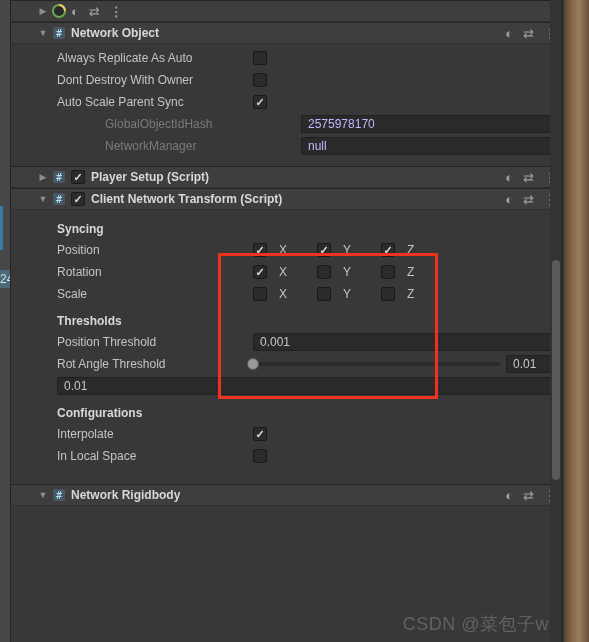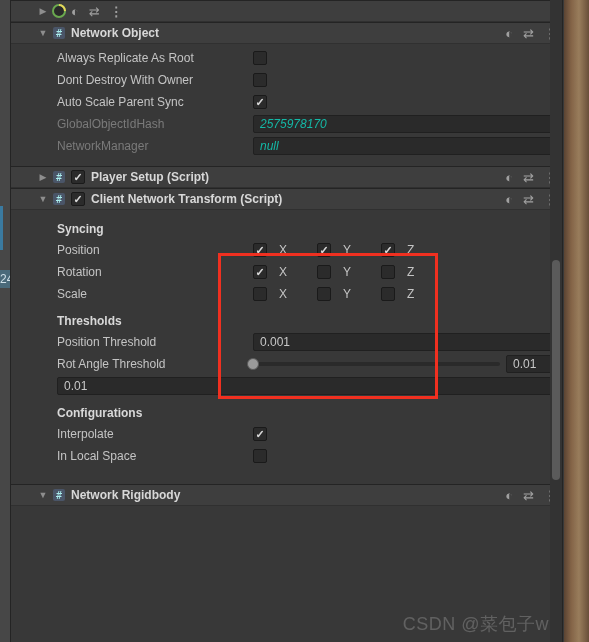--- a/index.html
+++ b/index.html
@@ -59,28 +59,28 @@
     content:"✓"; color:#d8d8d8; font-size:11px; line-height:1; font-weight:bold;
   }
   .comp-title { font-weight:600; color:#d8d8d8; flex:1; }
   .hdr-right { display:flex; gap:10px; align-items:center; color:#a0a0a0; }
   .hdr-btn { cursor:pointer; display:inline-flex; align-items:center; font-size:13px; }
   .comp-body { padding: 2px 8px 8px 46px; }
   .row {
     display:flex; align-items:center; height:20px; margin:2px 0;
   }
   .row-label { width:196px; color:#c4c4c4; }
-  .row-label.dim { color:#7a7a7a; }
+  .row-label.dim { color:#7a7a7a;margin-left:48px; }
   .row-field { flex:1; display:flex; align-items:center; gap:6px; }
   .textbox {
     flex:1; height:18px; background:#2a2a2a; border:1px solid #202020;
     border-radius:2px; color:#c8c8c8; padding:0 6px; font-size:12px;
     display:flex; align-items:center;
   }
-  .textbox.dim { color:#14b8a6;font-style:italic; }
+  .textbox.dim { color:#c4b5fd; }
   .section-h { font-weight:600; color:#d8d8d8; margin-top:8px; margin-bottom:2px; height:18px; display:flex; align-items:center;}
   .xyz-group { display:flex; align-items:center; gap:6px; }
   .xyz-lbl { width:14px; color:#c4c4c4; }
   .slider-wrap { display:flex; align-items:center; flex:1; gap:6px; }
   .slider-track {
     flex:1; height:4px; background:#2a2a2a; border-radius:2px; position:relative;
   }
   .slider-thumb {
     position:absolute; left:0%; top:50%; transform:translate(-50%,-50%);
     width:12px; height:12px; background:#9a9a9a; border-radius:50%;
@@ -147,21 +147,21 @@
     </span>
     <span class="comp-title">Network Object</span>
     <span class="hdr-right">
       <span class="hdr-btn">◐</span>
       <span class="hdr-btn">⇄</span>
       <span class="hdr-btn dots">⋮</span>
     </span>
   </div>
   <div class="comp-body">
     <div class="row">
-      <span class="row-label">Always Replicate As Root</span>
+      <span class="row-label">Always Replicate As Auto</span>
       <span class="row-field">
           <span class="checkbox"></span>
         </span>
     </div>
     <div class="row">
       <span class="row-label">Dont Destroy With Owner</span>
       <span class="row-field">
           <span class="checkbox"></span>
         </span>
     </div>

